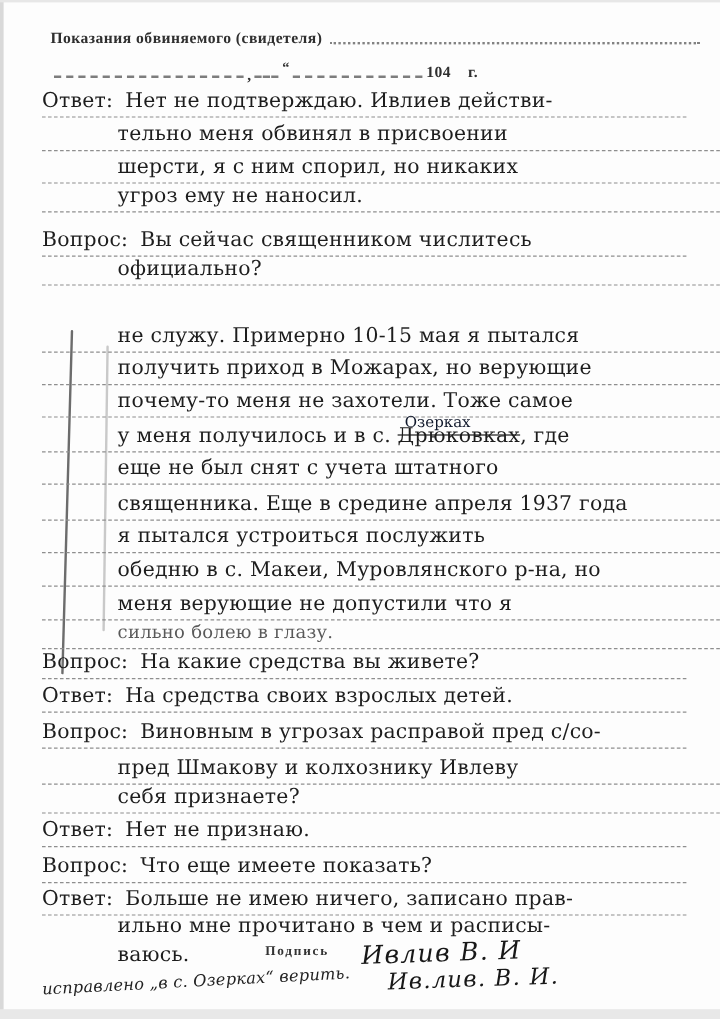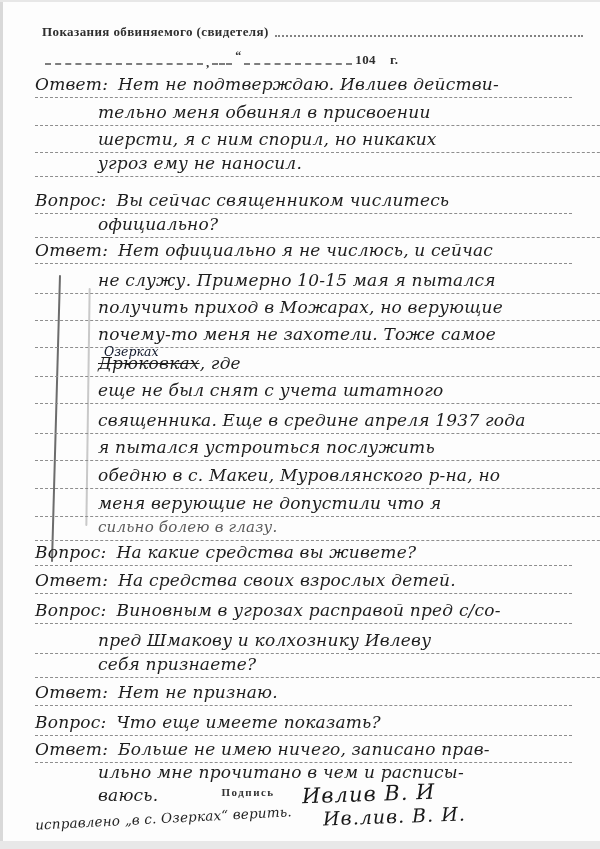--- a/index.html
+++ b/index.html
@@ -23,21 +23,21 @@
   .hdr-mark{font-family:"Liberation Serif",serif;font-weight:bold;color:#333;font-size:13px;line-height:10px;}
   .hdr-quote{position:relative;top:-7px;font-size:12px;}
 
   
   .hline{
     position:absolute;left:35px;width:537px;height:26px;
     line-height:26px;white-space:nowrap;overflow:visible;
   }
   .ruled{border-bottom:1px dashed #8e8e8e;}
   .txt,.lbl{
-    font-family:"DejaVu Serif",serif;font-style:italic;color:#1d1d1d;
+    font-family:"DejaVu Serif",serif;color:#1d1d1d;
     font-size:17px;letter-spacing:.2px;text-align:right;
   }
   .lbl{margin-right:10px;}
   .ind{padding-left:63px;}
   .faint .txt{font-size:15px;color:#3d3d3d;opacity:.85;}
   .strike{position:relative;text-decoration:line-through;}
   .above{
     position:absolute;left:6px;top:-14px;font-size:12.5px;letter-spacing:0;
     text-decoration:none;display:inline-block;color:#0f172a;
   }
@@ -89,25 +89,24 @@
 
   <div class="pencil dark"></div>
   <div class="pencil light"></div>
 
   <div class="hline ruled" style="top:71px"><span class="lbl">Ответ:</span><span class="txt">Нет не подтверждаю. Ивлиев действи-</span></div>
   <div class="hline ruled ind" style="top:99px"><span class="txt">тельно меня обвинял в присвоении</span></div>
   <div class="hline ruled ind" style="top:126px"><span class="txt">шерсти, я с ним спорил, но никаких</span></div>
   <div class="hline ruled ind" style="top:150px"><span class="txt">угроз ему не наносил.</span></div>
   <div class="hline ruled" style="top:187px"><span class="lbl">Вопрос:</span><span class="txt">Вы сейчас священником числитесь</span></div>
   <div class="hline ruled ind" style="top:211px"><span class="txt">официально?</span></div>
-  <div class="hline ruled" style="top:237px"><span class="lbl">Ответ:</span><span class="txt">Нет официально я не числюсь, и сейчас</span></div>
   <div class="hline ruled ind" style="top:267px"><span class="txt">не служу. Примерно 10-15 мая я пытался</span></div>
   <div class="hline ruled ind" style="top:294px"><span class="txt">получить приход в Можарах, но верующие</span></div>
   <div class="hline ruled ind" style="top:321px"><span class="txt">почему-то меня не захотели. Тоже самое</span></div>
-  <div class="hline ruled ind" style="top:350px"><span class="txt strike"><span class="above">Озерках</span><span>Дрюковках</span></span><span class="txt">, где</span></div>
+  <div class="hline ruled ind" style="top:350px"><span class="txt">у меня получилось и в с. </span><span class="txt strike"><span class="above">Озерках</span><span>Дрюковках</span></span><span class="txt">, где</span></div>
   <div class="hline ruled ind" style="top:377px"><span class="txt">еще не был снят с учета штатного</span></div>
   <div class="hline ruled ind" style="top:407px"><span class="txt">священника. Еще в средине апреля 1937 года</span></div>
   <div class="hline ruled ind" style="top:434px"><span class="txt">я пытался устроиться послужить</span></div>
   <div class="hline ruled ind" style="top:462px"><span class="txt">обедню в с. Макеи, Муровлянского р-на, но</span></div>
   <div class="hline ruled ind" style="top:490px"><span class="txt">меня верующие не допустили что я</span></div>
   <div class="hline ruled ind faint" style="top:514px"><span class="txt">сильно болею в глазу.</span></div>
   <div class="hline ruled" style="top:539px"><span class="lbl">Вопрос:</span><span class="txt">На какие средства вы живете?</span></div>
   <div class="hline ruled" style="top:597px"><span class="lbl">Вопрос:</span><span class="txt">Виновным в угрозах расправой пред с/со-</span></div>
   <div class="hline ruled" style="top:567px"><span class="lbl">Ответ:</span><span class="txt">На средства своих взрослых детей.</span></div>
   <div class="hline ruled ind" style="top:627px"><span class="txt">пред Шмакову и колхознику Ивлеву</span></div>

